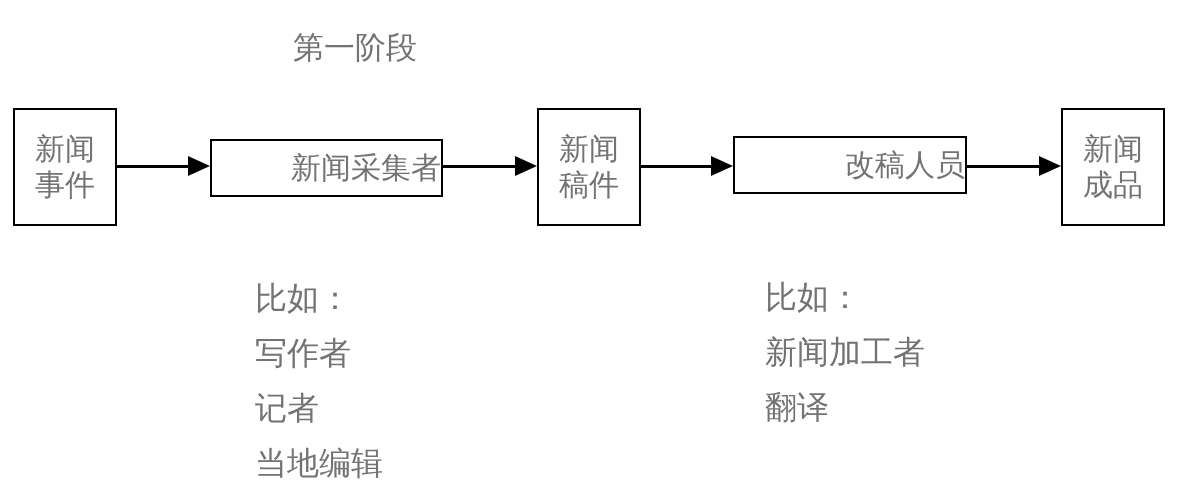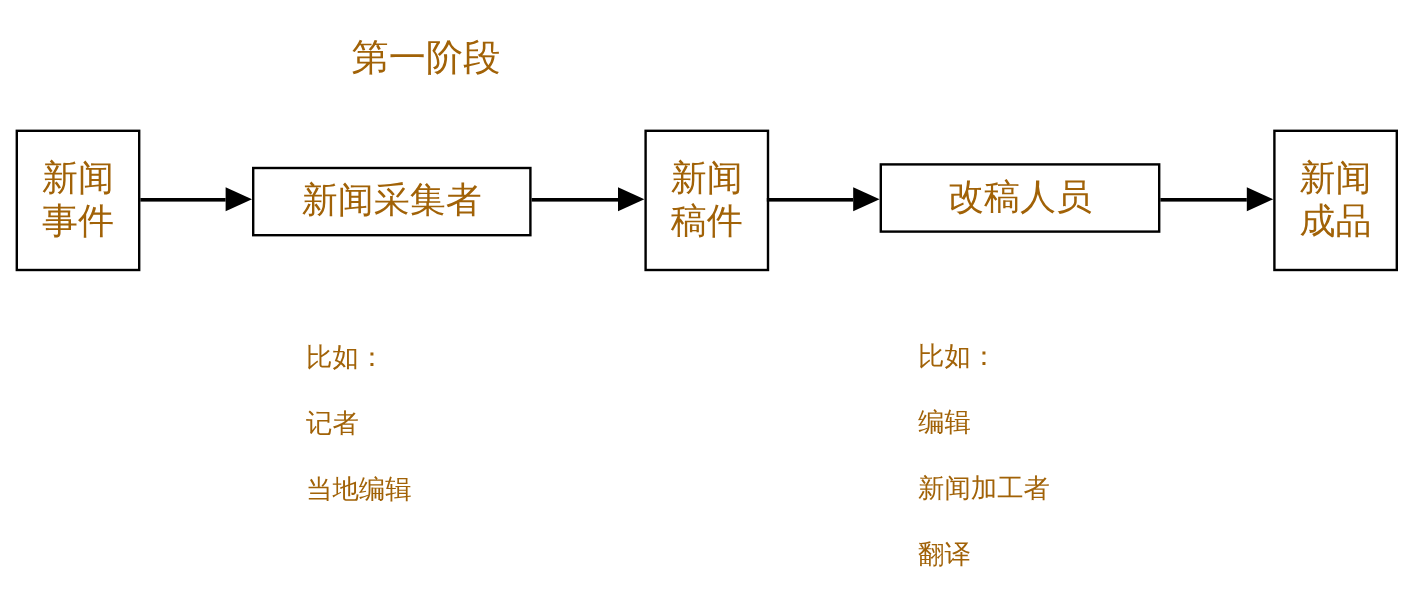--- a/index.html
+++ b/index.html
@@ -5,21 +5,21 @@
   html, body {
     margin: 0;
     padding: 0;
     background: #ffffff;
   }
   .canvas {
     position: relative;
     width: 1185px;
     height: 496px;
     background: #ffffff;
-    color: #a16207;
+    color: #737373;
     font-family: "Liberation Serif", "DejaVu Serif", serif;
     font-size: 30px;
     overflow: hidden;
   }
   .stage-title {
     position: absolute;
     top: 32px;
     white-space: nowrap;
     font-size: 31px;
     line-height: 32px;
@@ -34,21 +34,21 @@
     background: #ffffff;
     display: flex;
     flex-direction: column;
     align-items: center;
     justify-content: center;
     text-align: center;
     line-height: 36px;
     font-size: 30px;
   }
   .node.tall { width: 104px; height: 118px; align-items: center; }
-  .node.wide { height: 58px; line-height: 1; }
+  .node.wide { height: 58px; line-height: 1; align-items: flex-end; }
 
   .node-1 { left: 13px;   top: 108px; }
   .node-2 { left: 210px;  top: 139px; width: 233px; }
   .node-3 { left: 537px;  top: 108px; width: 102px; height: 116px; }
   .node-4 { left: 733px;  top: 136px; width: 234px; }
   .node-5 { left: 1061px; top: 108px; width: 103px; }
 
   .arrow {
     position: absolute;
     top: 156px;
@@ -78,21 +78,21 @@
     position: absolute;
     display: flex;
     flex-direction: column;
   }
   .example-list.l1 { left: 255px; top: 282px; }
   .example-list.l2 { left: 765px; top: 281px; }
   .example-list .row {
     height: 55px;
     line-height: 32px;
     white-space: nowrap;
-    font-size: 22px;
+    font-size: 32px;
   }
 </style>
 </head>
 <body>
 
 <div class="canvas">
 
   <div class="stage-title s1">第一阶段</div>
 
   <div class="node tall node-1">
@@ -130,24 +130,24 @@
     <div class="shaft"></div>
     <div class="head"></div>
   </div>
   <div class="arrow arrow-4">
     <div class="shaft"></div>
     <div class="head"></div>
   </div>
 
   <div class="example-list l1">
     <div class="row">比如：</div>
+    <div class="row">写作者</div>
     <div class="row">记者</div>
     <div class="row">当地编辑</div>
   </div>
 
   <div class="example-list l2">
     <div class="row">比如：</div>
-    <div class="row">编辑</div>
     <div class="row">新闻加工者</div>
     <div class="row">翻译</div>
   </div>
 
 </div>
 
 </body></html>

